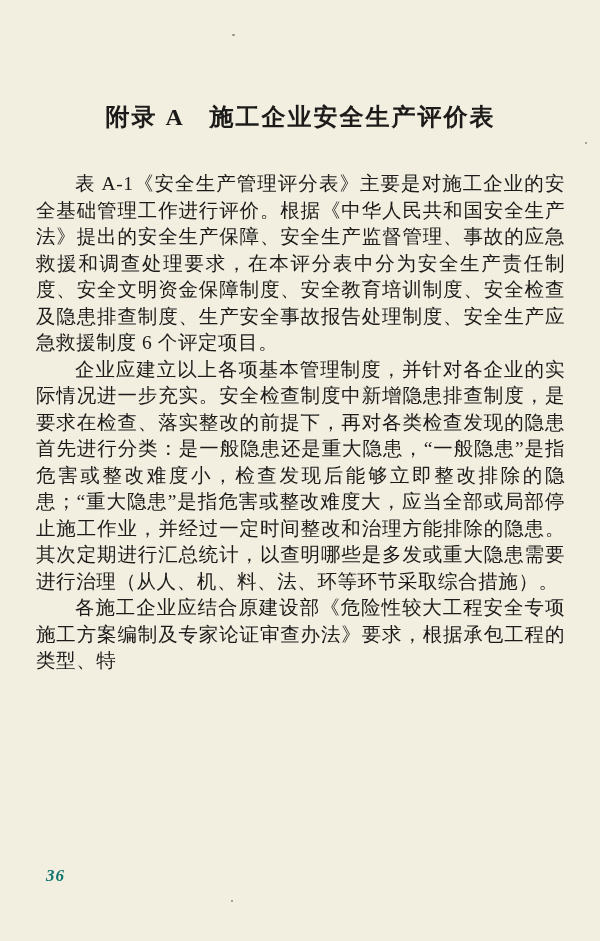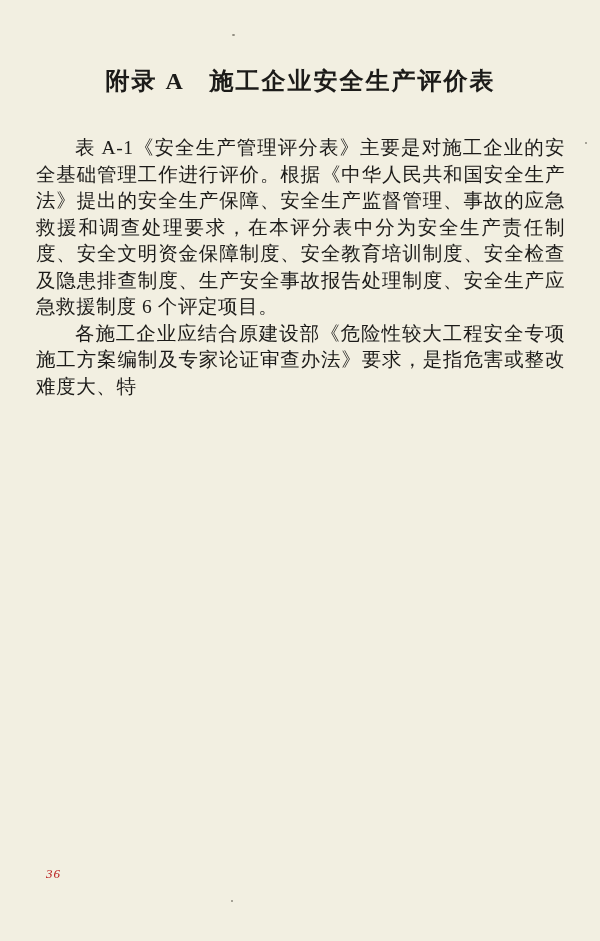--- a/index.html
+++ b/index.html
@@ -11,21 +11,21 @@
     height: 941px;
     background: #f2efe1;
     overflow: hidden;
     font-family: "Liberation Serif", "DejaVu Serif", serif;
   }
   .page {
     position: relative;
     box-sizing: border-box;
     width: 600px;
     height: 793px;
-    padding: 64px 35px 0 36px;
+    padding: 100px 35px 0 36px;
     color: #1c1b19;
   }
   .title {
     margin: 0 0 37px 0;
     font-size: 24px;
     font-weight: bold;
     text-align: center;
     letter-spacing: 2px;
     line-height: 34px;
     white-space: nowrap;
@@ -37,44 +37,46 @@
     letter-spacing: 0.6px;
     text-align: justify;
     text-justify: inter-ideograph;
     text-indent: 2em;
     color: #1c1b19;
   }
   .page-number {
     position: absolute;
     left: 46px;
     top: 866px;
-    font-size: 13px;
+    font-size: 17px;
     font-style: italic;
-    color: #b91c1c;
+    color: #0f766e;
     letter-spacing: 1px;
+    font-weight: bold;
   }
   .speck {
     position: absolute;
     background: #8b887c;
     border-radius: 50%;
   }
   .speck-1 { left: 232px; top: 34px;  width: 3px; height: 2px; }
   .speck-2 { left: 585px; top: 142px; width: 2px; height: 2px; }
   .speck-3 { left: 231px; top: 900px; width: 2px; height: 2px; }
 </style>
 </head>
 <body>
 
 <div class="page">
 
   <h1 class="title">附录 A　施工企业安全生产评价表</h1>
 
   <div class="body-text">
     <p>表 A-1《安全生产管理评分表》主要是对施工企业的安全基础管理工作进行评价。根据《中华人民共和国安全生产法》提出的安全生产保障、安全生产监督管理、事故的应急救援和调查处理要求，在本评分表中分为安全生产责任制度、安全文明资金保障制度、安全教育培训制度、安全检查及隐患排查制度、生产安全事故报告处理制度、安全生产应急救援制度 6 个评定项目。</p>
-    <p>各施工企业应结合原建设部《危险性较大工程安全专项施工方案编制及专家论证审查办法》要求，是指危害或整改难度大、特</p>
+    <p>企业应建立以上各项基本管理制度，并针对各企业的实际情况进一步充实。安全检查制度中新增隐患排查制度，是要求在检查、落实整改的前提下，再对各类检查发现的隐患首先进行分类：是一般隐患还是重大隐患，“一般隐患”是指危害或整改难度小，检查发现后能够立即整改排除的隐患；“重大隐患”是指危害或整改难度大，应当全部或局部停止施工作业，并经过一定时间整改和治理方能排除的隐患。其次定期进行汇总统计，以查明哪些是多发或重大隐患需要进行治理（从人、机、料、法、环等环节采取综合措施）。</p>
+    <p>各施工企业应结合原建设部《危险性较大工程安全专项施工方案编制及专家论证审查办法》要求，根据承包工程的类型、特</p>
   </div>
 
   <div class="page-number">36</div>
 
   <div class="speck speck-1"></div>
   <div class="speck speck-2"></div>
   <div class="speck speck-3"></div>
 
 </div>
 

